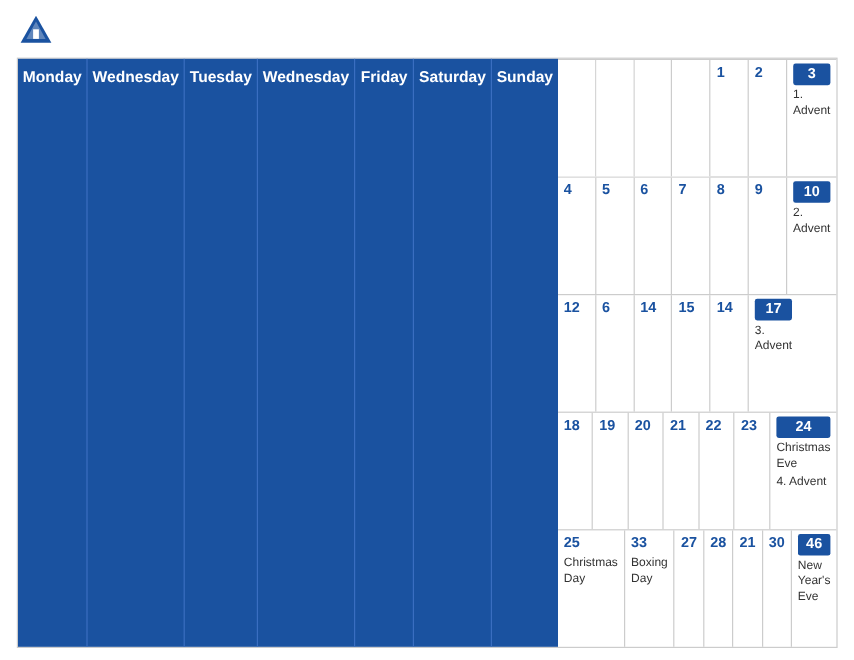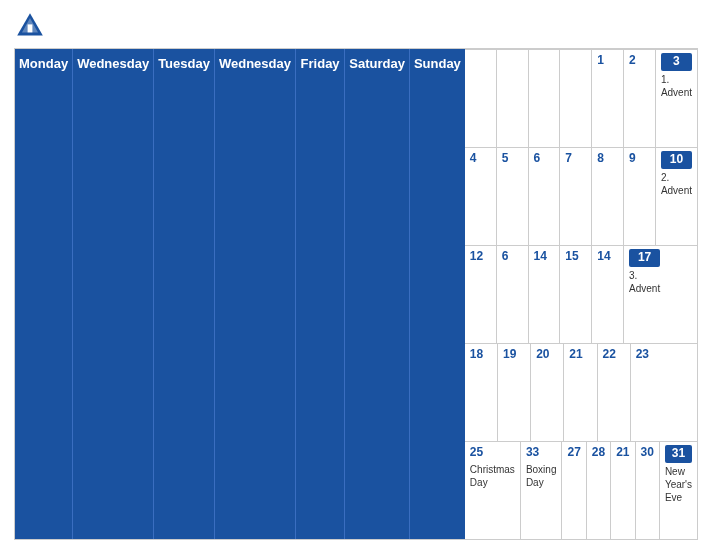--- a/index.html
+++ b/index.html
@@ -233,20 +233,25 @@
           </div>
           <div class="day-cell">
             <div class="day-number">21</div>
           </div>
           <div class="day-cell">
             <div class="day-number">22</div>
           </div>
           <div class="day-cell">
             <div class="day-number">23</div>
           </div>
+          <div class="day-cell sunday">
+            <div class="day-number">24</div>
+            <div class="day-event">Christmas Eve</div>
+            <div class="day-event">4. Advent</div>
+          </div>
         </div>
         <div class="week-row">
           <div class="day-cell">
             <div class="day-number">25</div>
             <div class="day-event">Christmas Day</div>
           </div>
           <div class="day-cell">
             <div class="day-number">33</div>
             <div class="day-event">Boxing Day</div>
           </div>
@@ -256,19 +261,19 @@
           <div class="day-cell">
             <div class="day-number">28</div>
           </div>
           <div class="day-cell">
             <div class="day-number">21</div>
           </div>
           <div class="day-cell">
             <div class="day-number">30</div>
           </div>
           <div class="day-cell sunday">
-            <div class="day-number">31</div>
+            <div class="day-number">46</div>
             <div class="day-event">New Year's Eve</div>
           </div>
         </div>
       </div>
   </div>
 </div>
 
 </body></html>

